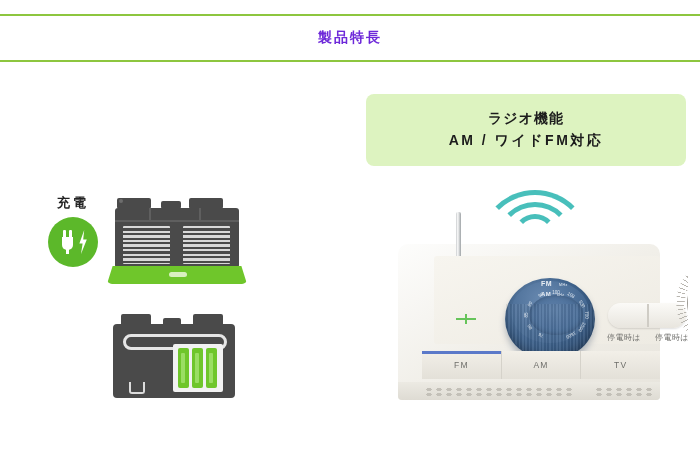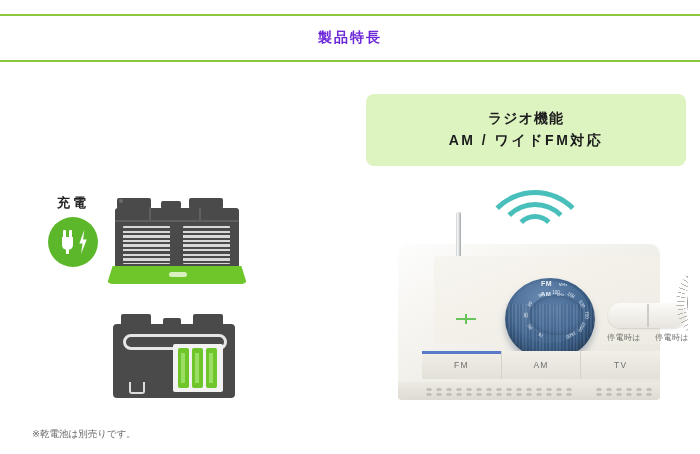--- a/index.html
+++ b/index.html
@@ -322,21 +322,20 @@
       <div class="batwin">
         <span class="b bb1"></span>
         <span class="b bb2"></span>
         <span class="b bb3"></span>
       </div>
       <div class="foot"></div>
     </div>
 
   </div>
 
-  <div class="note">※乾電池は別売りです。</div>
 
   <div class="photo">
 
     <div class="radio-waves">
       <span class="arc a1"></span>
       <span class="arc a2"></span>
       <span class="arc a3"></span>
     </div>
 
     <div class="radio-body">

